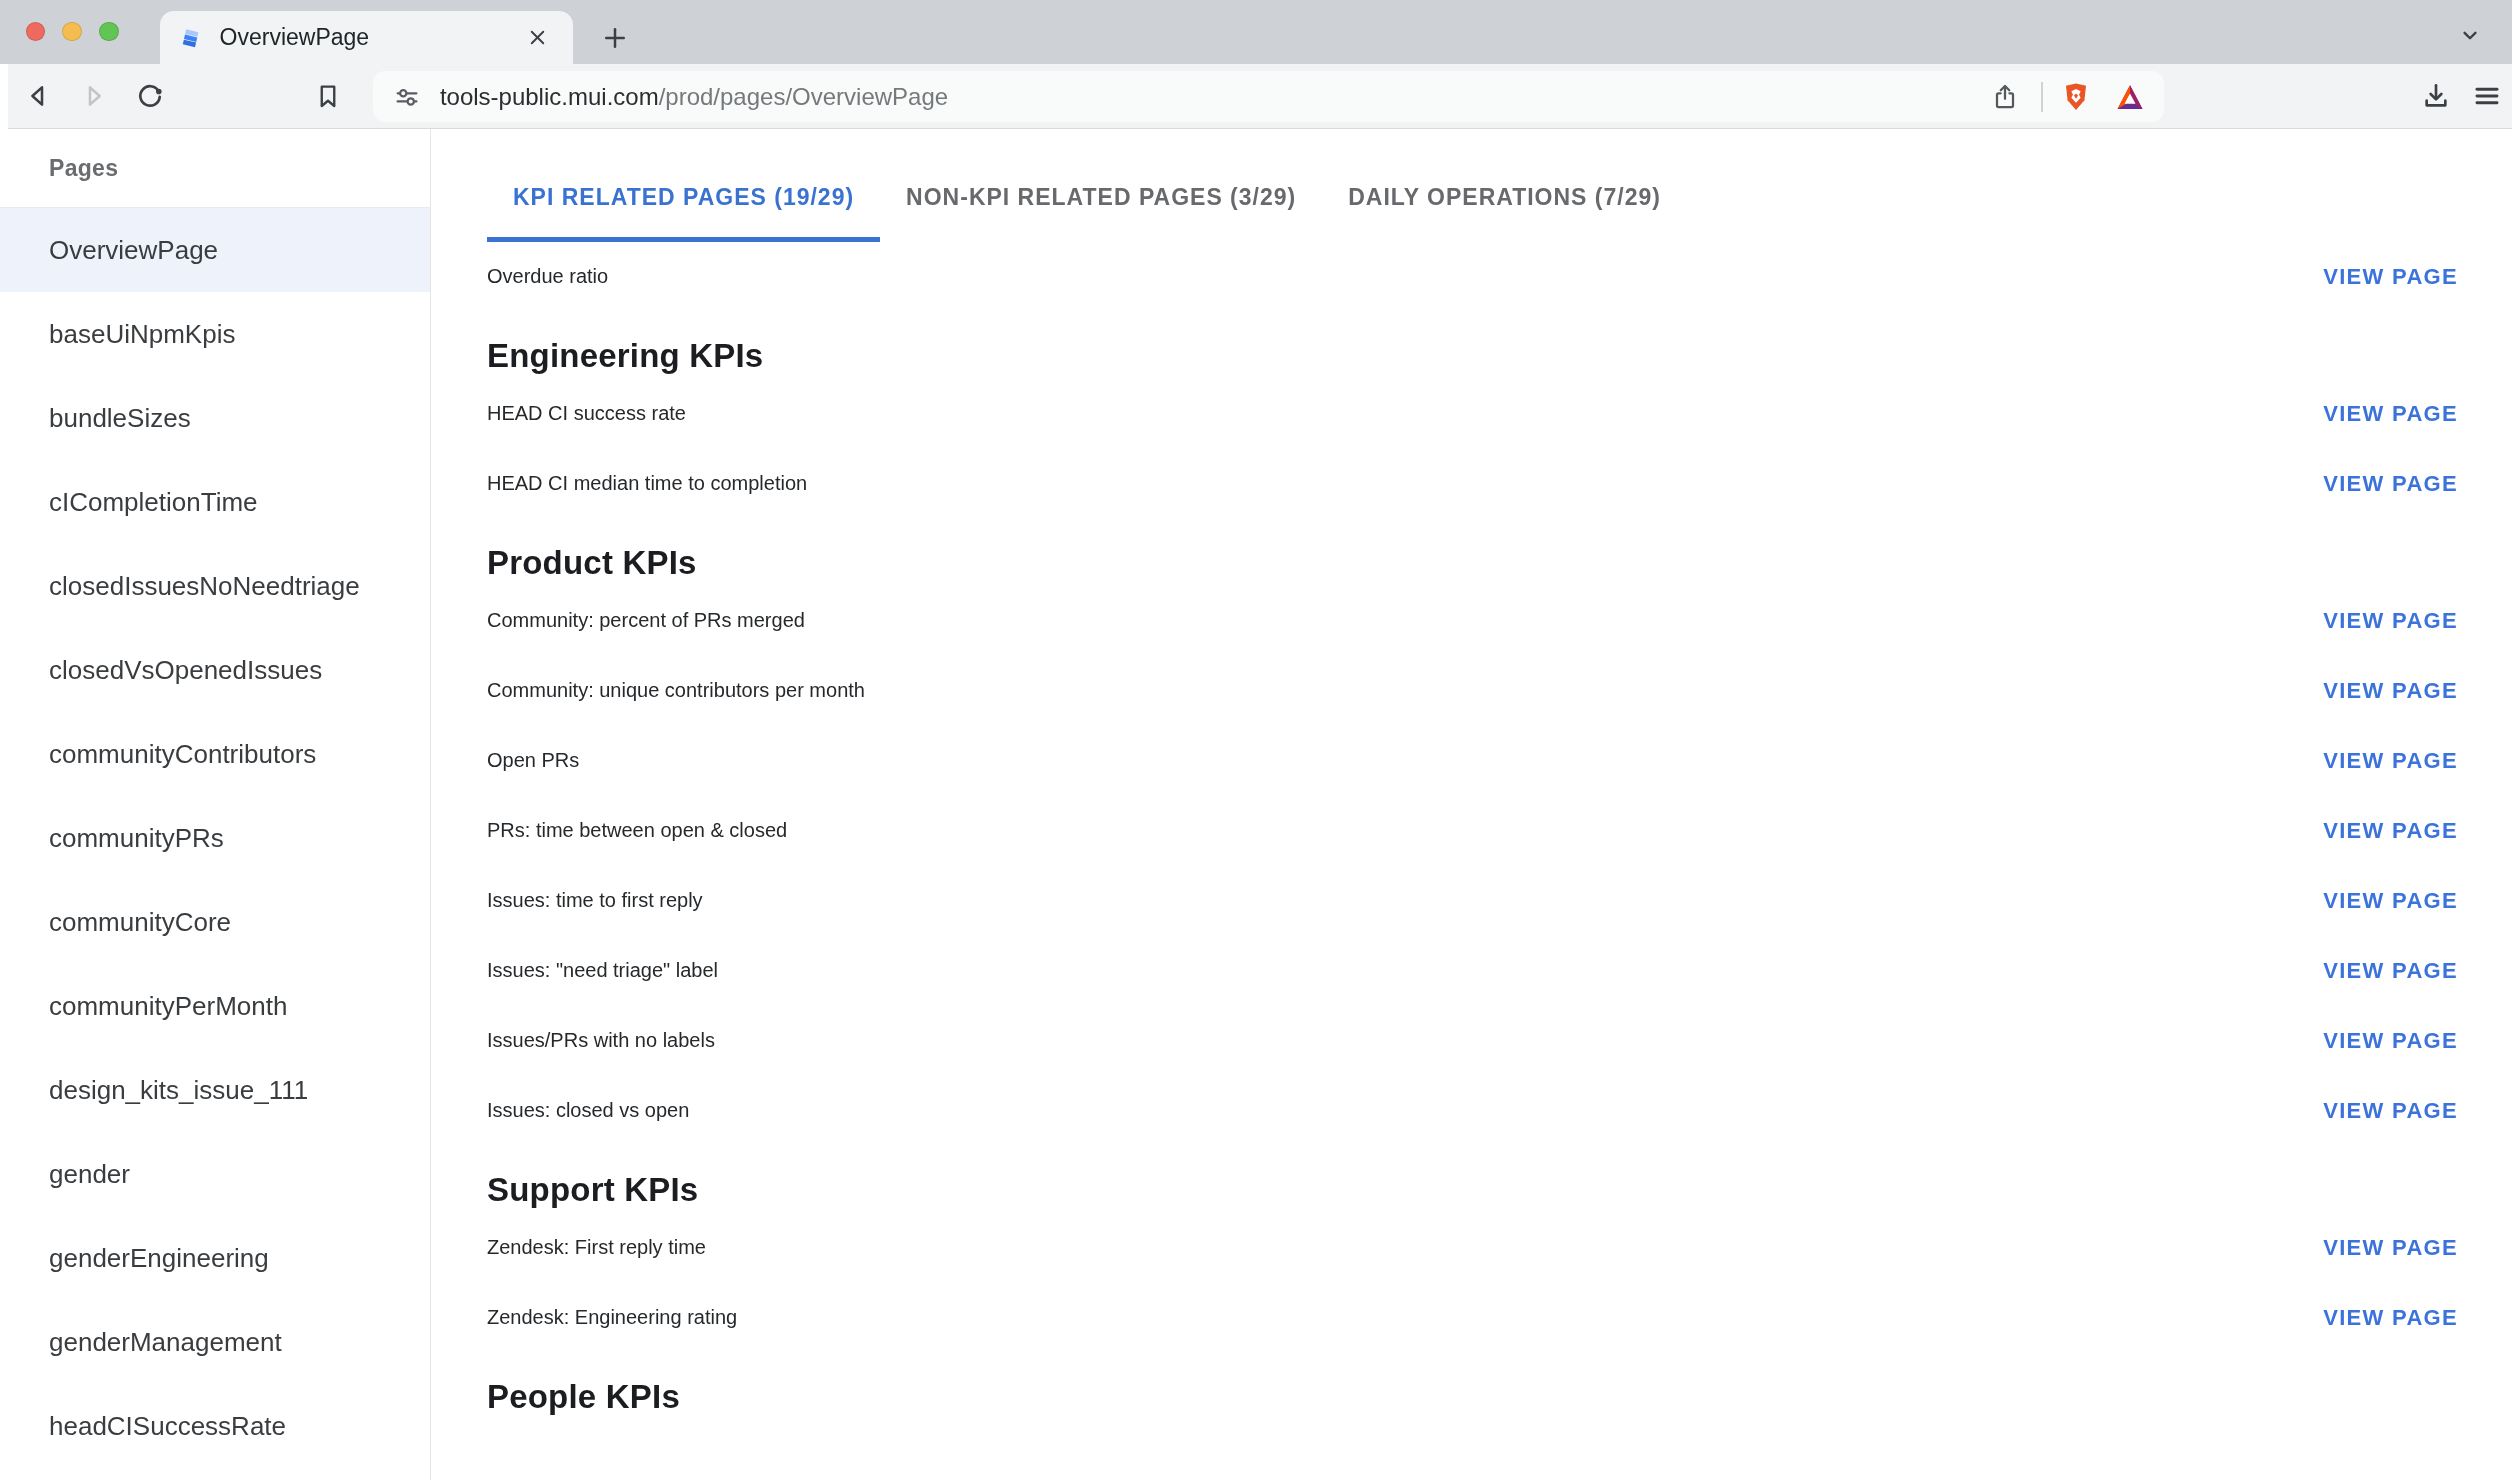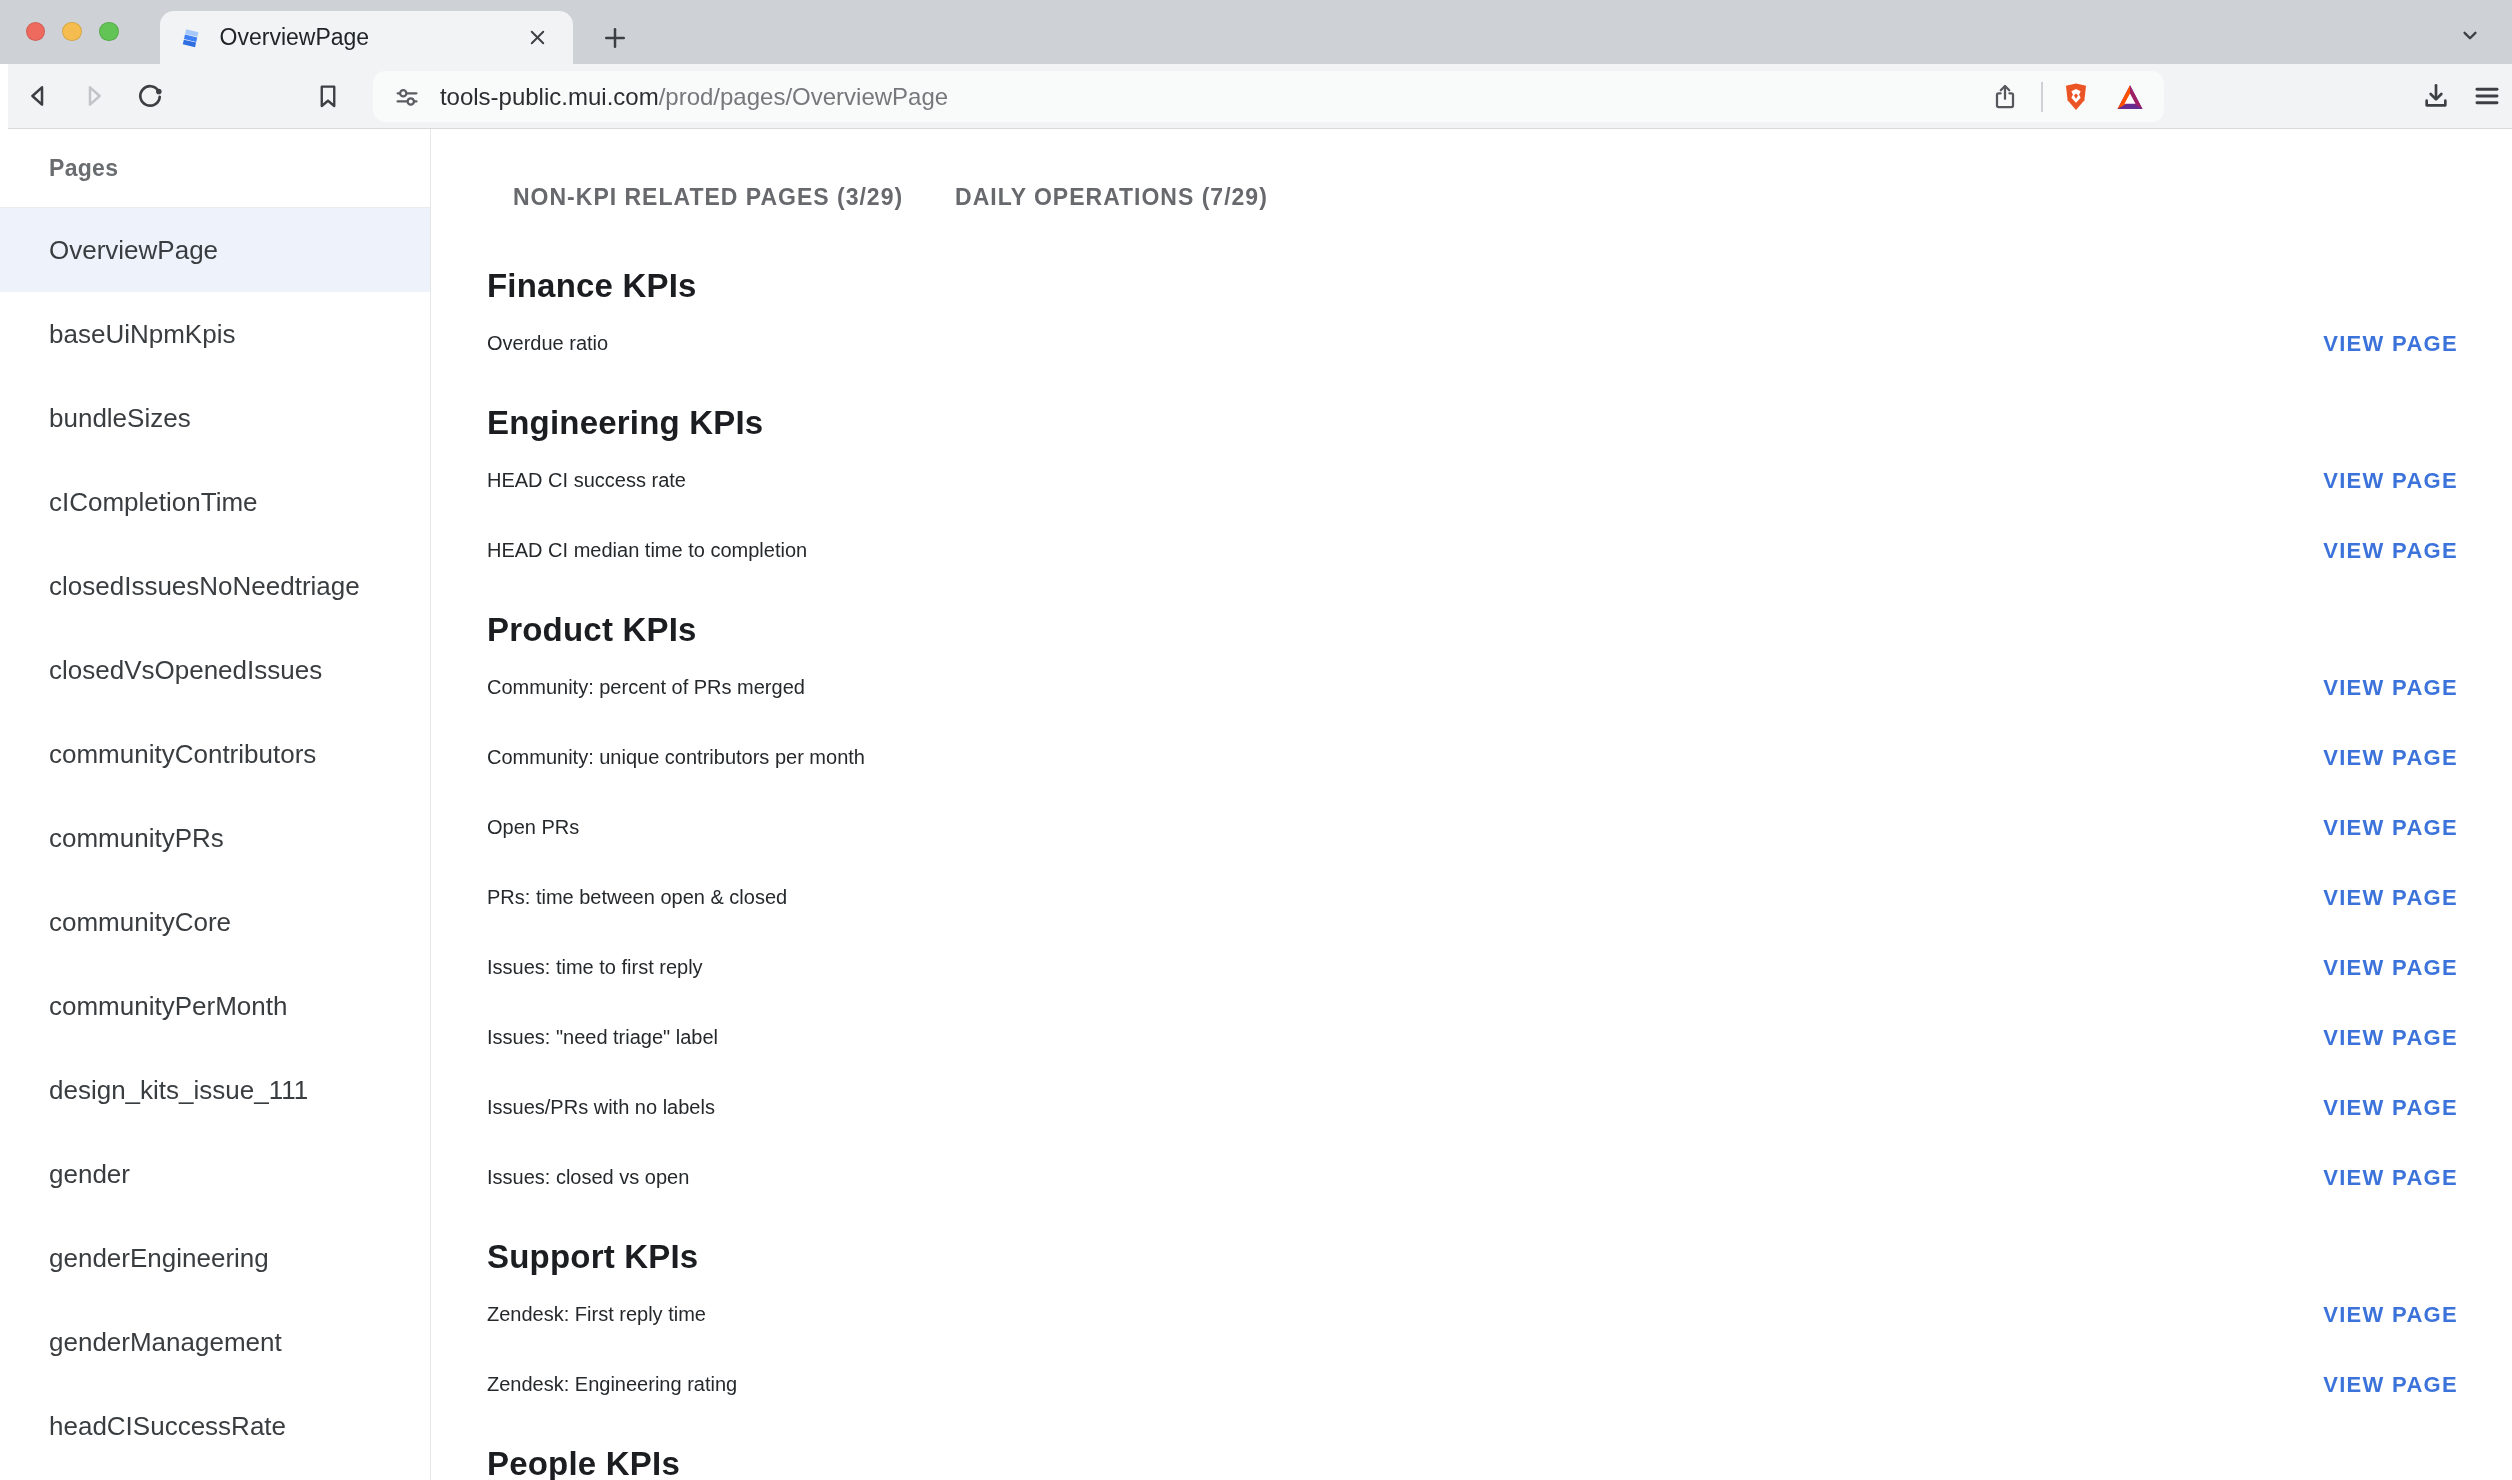--- a/index.html
+++ b/index.html
@@ -244,25 +244,25 @@
         <div class="side-item">design_kits_issue_111</div>
         <div class="side-item">gender</div>
         <div class="side-item">genderEngineering</div>
         <div class="side-item">genderManagement</div>
         <div class="side-item">headCISuccessRate</div>
       </nav>
   </aside>
 
   <main class="main">
     <div class="main-tabs">
+        <div class="mtab active">KPI RELATED PAGES (19/29)</div>
         <div class="mtab">NON-KPI RELATED PAGES (3/29)</div>
         <div class="mtab">DAILY OPERATIONS (7/29)</div>
       </div>
     <div class="kpi-list">
-        <div class="section-heading">Finance KPIs</div>
         <div class="kpi-row">
           <span class="kpi-label">Overdue ratio</span>
           <a class="view-link">VIEW PAGE</a>
         </div>
         <div class="section-heading">Engineering KPIs</div>
         <div class="kpi-row">
           <span class="kpi-label">HEAD CI success rate</span>
           <a class="view-link">VIEW PAGE</a>
         </div>
         <div class="kpi-row">

